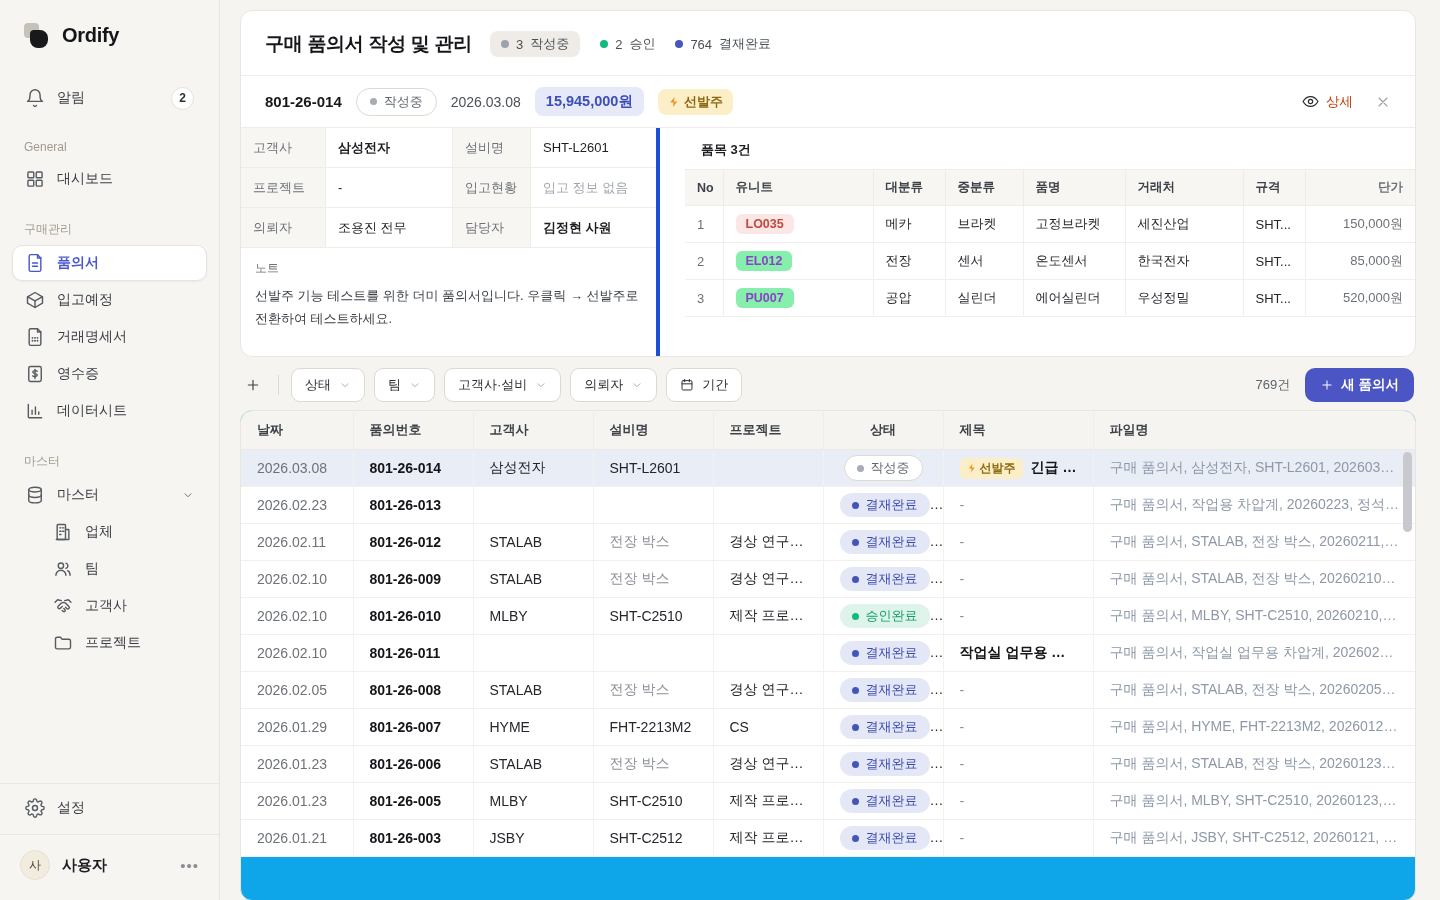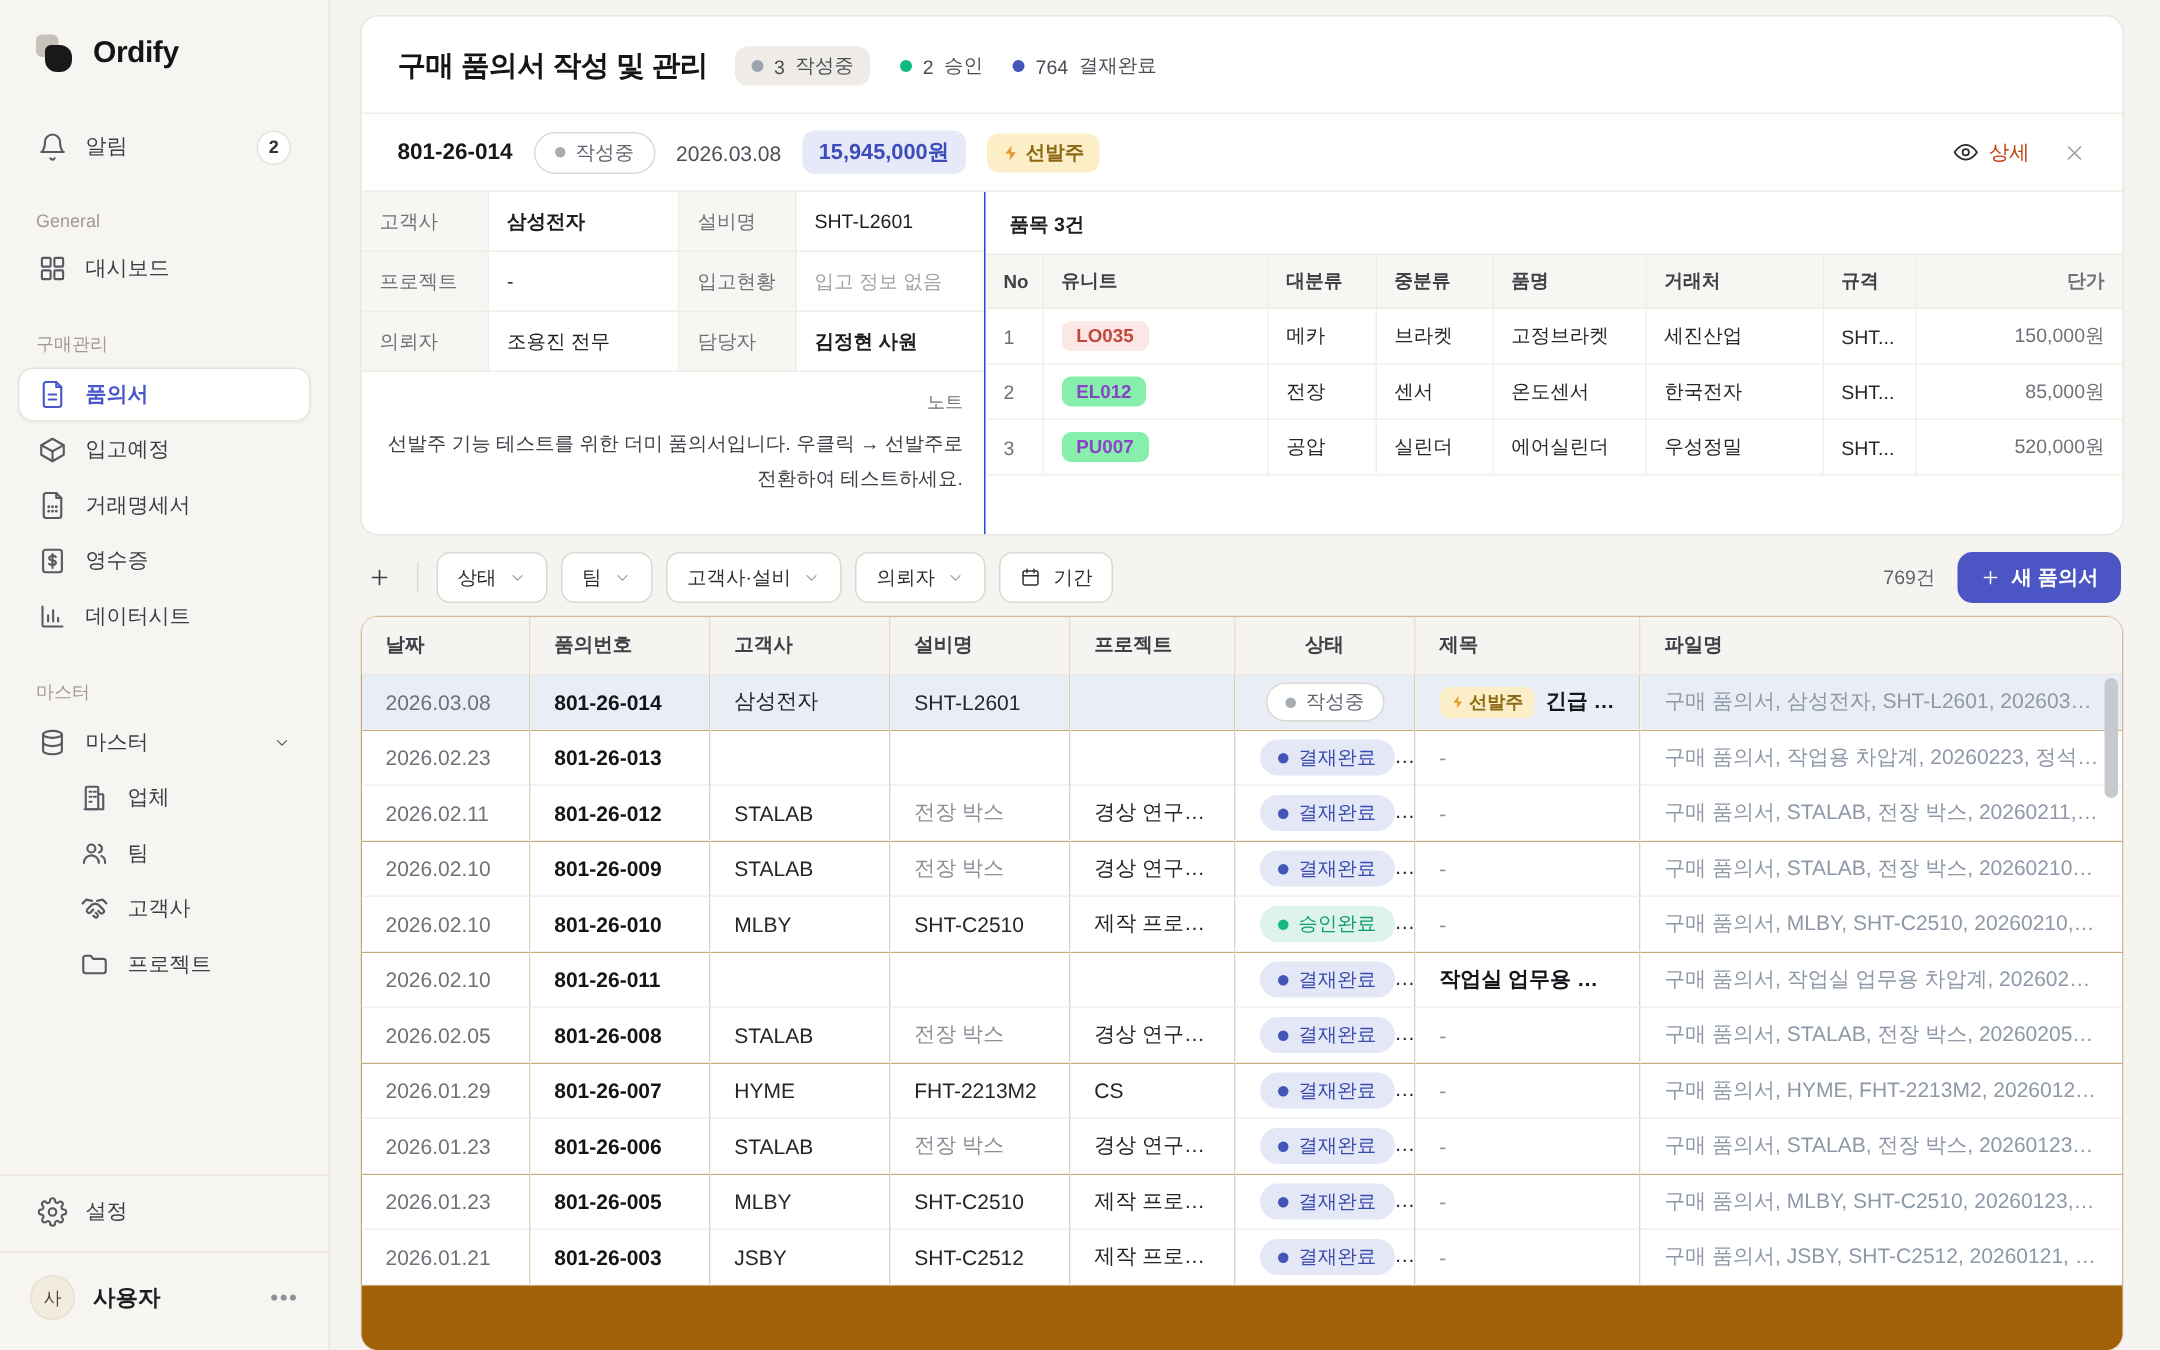--- a/index.html
+++ b/index.html
@@ -81,25 +81,25 @@
 
   .detail-body { display:flex; border-top:1px solid #f0ede7; height:229px; }
   .detail-left { width:415px; flex:none; }
   .info-grid { display:grid; grid-template-columns:85px 127px 78px 1fr; }
   .info-cell { height:40px; display:flex; align-items:center; padding:0 12px; font-size:13px; border-bottom:1px solid #f0ede7; border-right:1px solid #f0ede7; white-space:nowrap; overflow:hidden; }
   .info-cell:nth-child(4n) { border-right:none; }
   .info-label { background:#f8f6f2; color:#6d7278; }
   .info-value { color:#1c1e22; }
   .info-value.bold { font-weight:700; }
   .info-value.muted { color:#a0a5ab; }
-  .note-block { padding:12px 14px;text-align:right; }
+  .note-block { padding:12px 14px; }
   .note-label { font-size:12px; color:#6d7278; margin-bottom:7px; }
   .note-text { font-size:13px; color:#3d4248; line-height:1.8; }
 
-  .detail-right { flex:1; border-left:1px solid #1d4ed8; overflow:hidden; }
+  .detail-right { flex:1; border-left:4px solid #1d4ed8; overflow:hidden;padding-left:25px; }
   .items-title { font-size:13px; font-weight:700; color:#1c1e22; padding:13px 16px 10px; }
   .items-table { width:100%; border-collapse:collapse; table-layout:fixed; }
   .items-table th {
     background:#f8f6f2; font-size:12.5px; font-weight:700; color:#3d4248; text-align:left;
     padding:9px 12px; border-top:1px solid #efece6; border-bottom:1px solid #efece6; border-left:1px solid #efece6;
     white-space:nowrap; overflow:hidden;
   }
   .items-table th:first-child { border-left:none; }
   .items-table td {
     font-size:13px; color:#23262b; padding:8px 12px; border-bottom:1px solid #f2efe9; border-left:1px solid #f2efe9;
@@ -127,21 +127,21 @@
   .toolbar-right { margin-left:auto; display:flex; align-items:center; gap:15px; }
   .total-count { font-size:13px; color:#5d646c; }
   .primary-btn {
     display:inline-flex; align-items:center; gap:7px; background:#4b55c3; color:#fff; border:none;
     border-radius:10px; height:34px; padding:0 15px; font-size:13.5px; font-weight:700; cursor:pointer;
     font-family:inherit;
   }
   .primary-btn .icon { width:14px; height:14px; }
 
   
-  .table-card { background:#a16207; border:1px solid #eae6df; border-radius:12px; height:491px; overflow:hidden; position:relative; }
+  .table-card { background:#0ea5e9; border:1px solid #eae6df; border-radius:12px; height:491px; overflow:hidden; position:relative; }
   .main-table { width:100%; border-collapse:collapse; table-layout:fixed; }
   .main-table thead th {
     background:#f6f4f0; font-size:13px; font-weight:700; color:#3d4248; text-align:left;
     padding:10px 16px; border-bottom:1px solid #ece9e2; border-left:1px solid #f0ede8; white-space:nowrap;
   }
   .main-table thead th:first-child { border-left:none; }
   .main-table thead th.center, .main-table td.center { text-align:center; }
   .main-table td {
     height:37px; padding:0 16px; font-size:14px; border-bottom:1px solid #f0f0ee; border-left:1px solid #f4f2ef;
     white-space:nowrap; overflow:hidden; text-overflow:ellipsis; background:#fff;

